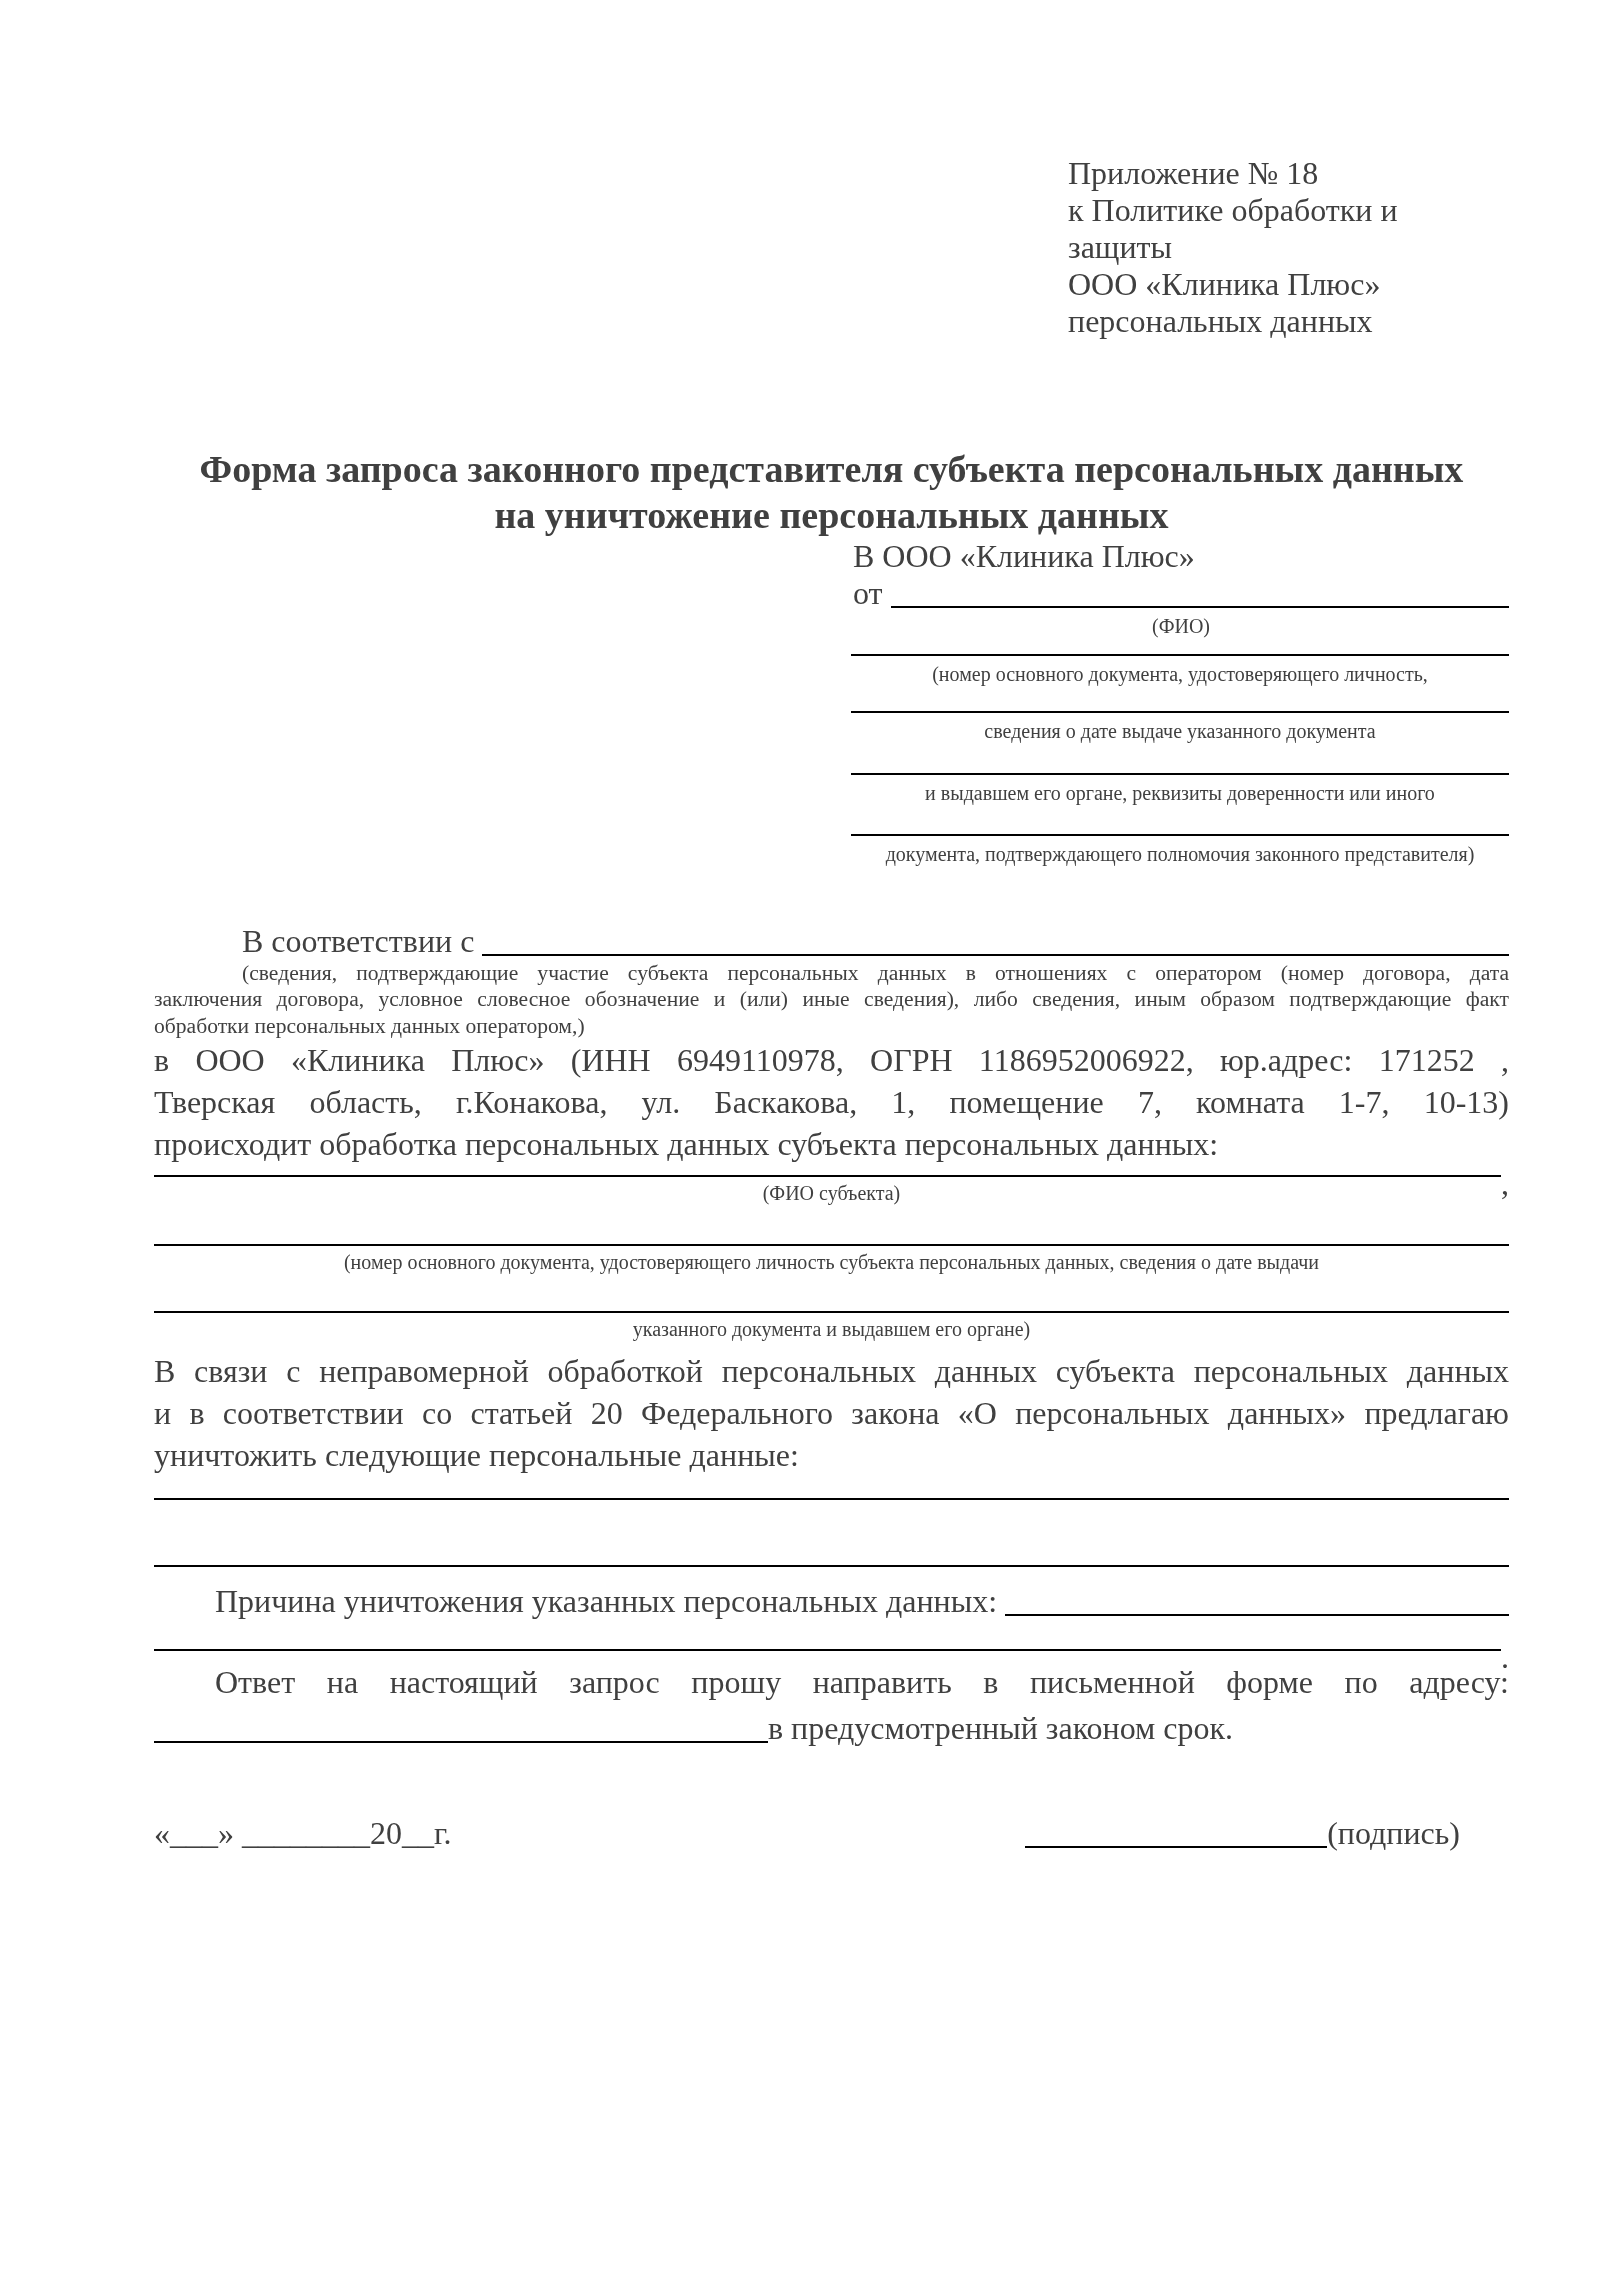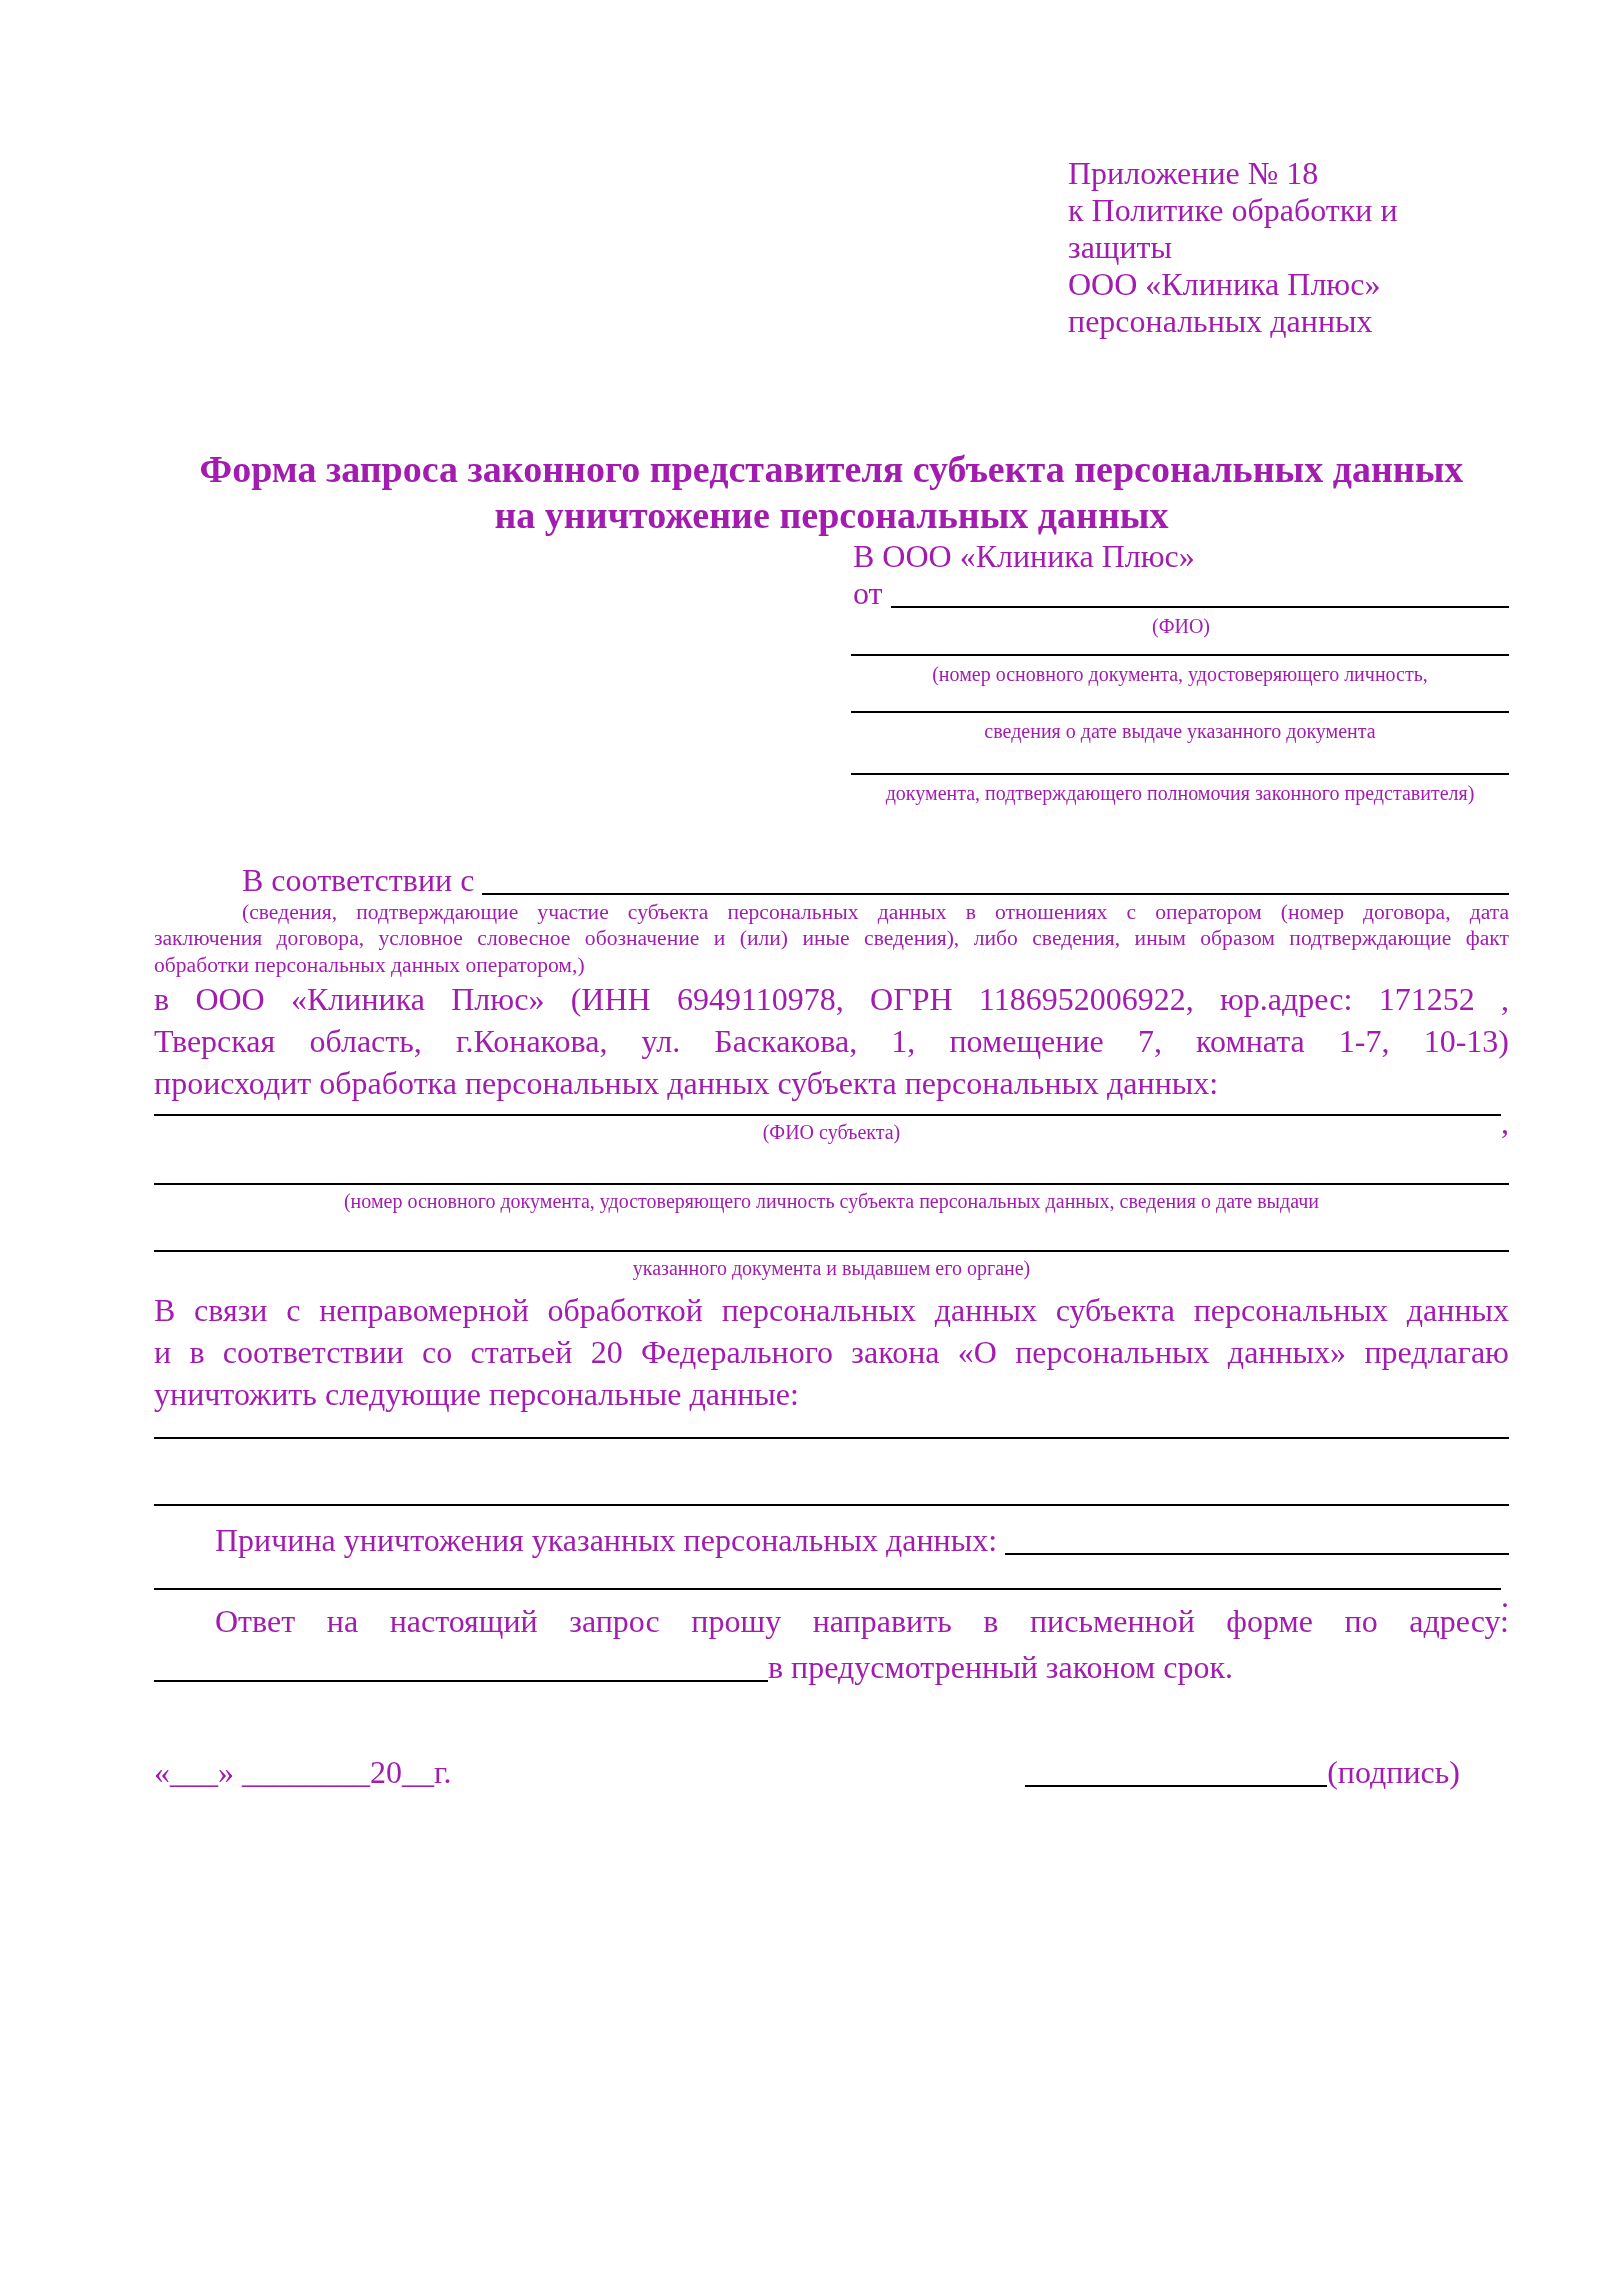--- a/index.html
+++ b/index.html
@@ -1,20 +1,20 @@
 <!DOCTYPE html>
 <html><head>
 <meta charset="utf-8">
 <style>
   html,body { margin:0; padding:0; background:#ffffff; }
   .page {
     position:relative;
     width:1621px; height:2293px;
     background:#ffffff;
-    color:#a21caf;
+    color:#404040;
     font-family:"Liberation Serif","DejaVu Serif",serif;
     font-size:32px;
     overflow:hidden;
     box-sizing:border-box;
     padding:0 112px 0 154px;
   }
   .appendix {
     margin-top:155px;
     margin-left:914px;
     line-height:37px;
@@ -94,20 +94,24 @@
 
   <div class="rep-fields">
     <div class="field-row h77">
       <div class="rule"></div>
       <div class="caption">(номер основного документа, удостоверяющего личность,</div>
     </div>
     <div class="field-row h63">
       <div class="rule"></div>
       <div class="caption">сведения о дате выдаче указанного документа</div>
     </div>
+    <div class="field-row h62">
+      <div class="rule"></div>
+      <div class="caption">и выдавшем его органе, реквизиты доверенности или иного</div>
+    </div>
     <div class="field-row">
       <div class="rule"></div>
       <div class="caption">документа, подтверждающего полномочия законного представителя)</div>
     </div>
   </div>
 
   <div class="accordance-row">
     <span class="lbl">В соответствии с </span>
     <span class="fill"></span>
   </div>

